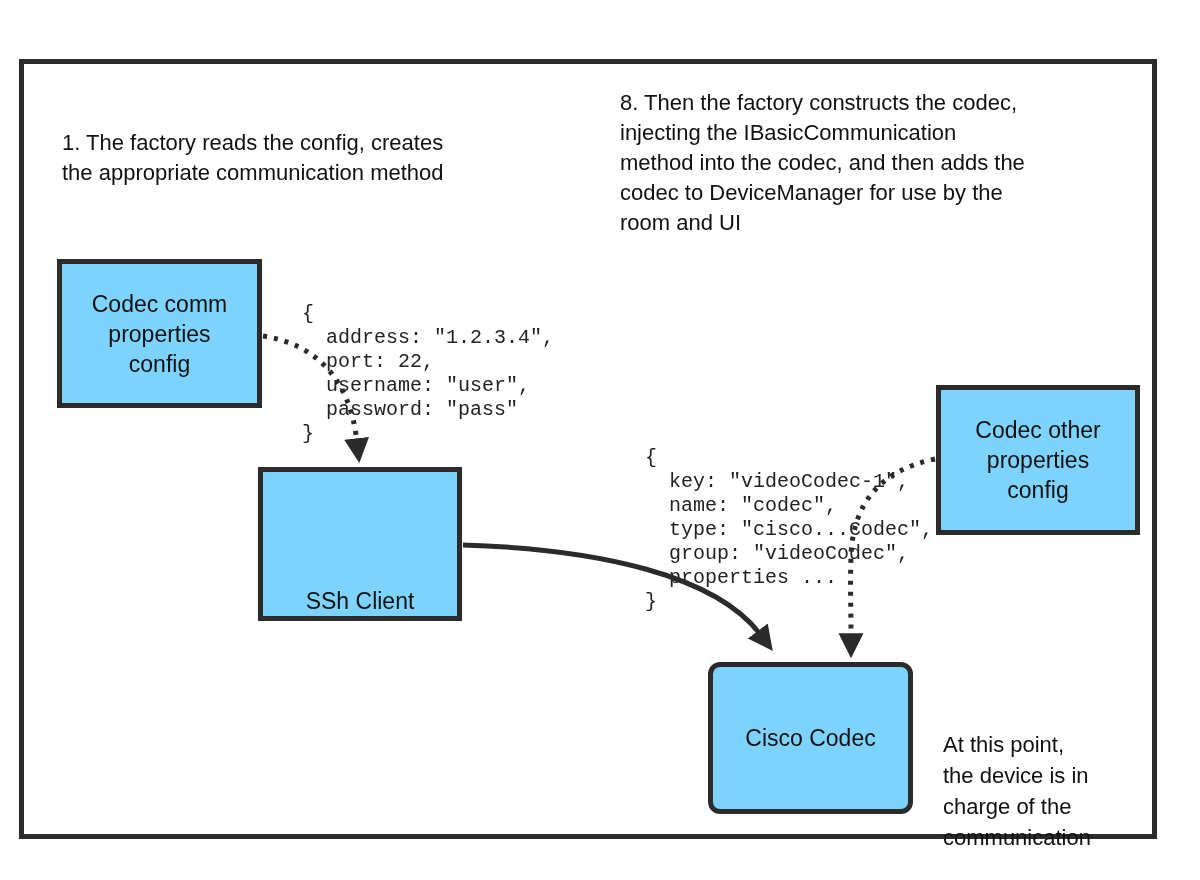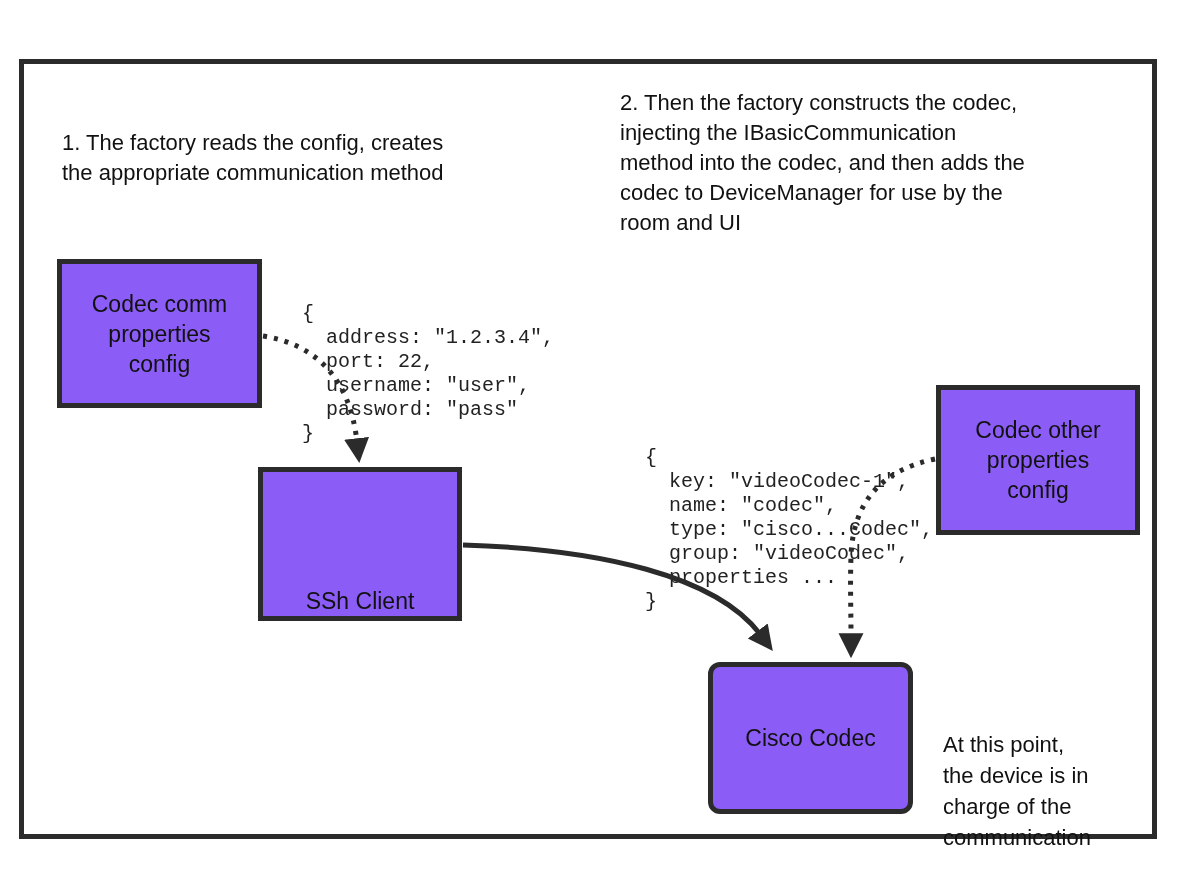--- a/index.html
+++ b/index.html
@@ -33,21 +33,21 @@
     white-space: pre-line;
     color: #111111;
   }
   .note-step1 { left: 62px;  top: 88px;  width: 460px; margin-top: 40px; }
   .note-step2 { left: 620px; top: 88px;  width: 490px; }
   .note-final { left: 943px; top: 684px; width: 200px; line-height: 31px; margin-top: 45px; }
   .dbox {
     position: absolute;
     border: 5px solid #2b2b2b;
     box-sizing: border-box;
-    background: #8b5cf6;
+    background: #7dd3fc;
     display: flex;
     align-items: center;
     justify-content: center;
     text-align: center;
     font-size: 23px;
     line-height: 30px;
   }
   .dbox .dbox-label { white-space: pre-line; }
   .box-codec-comm  { left: 57px;  top: 259px; width: 205px; height: 149px; }
   .box-ssh-client  { left: 258px; top: 467px; width: 204px; height: 154px; align-items: flex-end; }
@@ -75,21 +75,21 @@
 </head>
 <body>
 
 <div class="canvas">
 
   <div class="frame"></div>
 
   <div class="note note-step1">1. The factory reads the config, creates
 the appropriate communication method</div>
 
-  <div class="note note-step2">2. Then the factory constructs the codec,
+  <div class="note note-step2">8. Then the factory constructs the codec,
 injecting the IBasicCommunication
 method into the codec, and then adds the
 codec to DeviceManager for use by the
 room and UI</div>
 
   <div class="dbox box-codec-comm">
     <span class="dbox-label">Codec comm
 properties
 config</span>
   </div>

